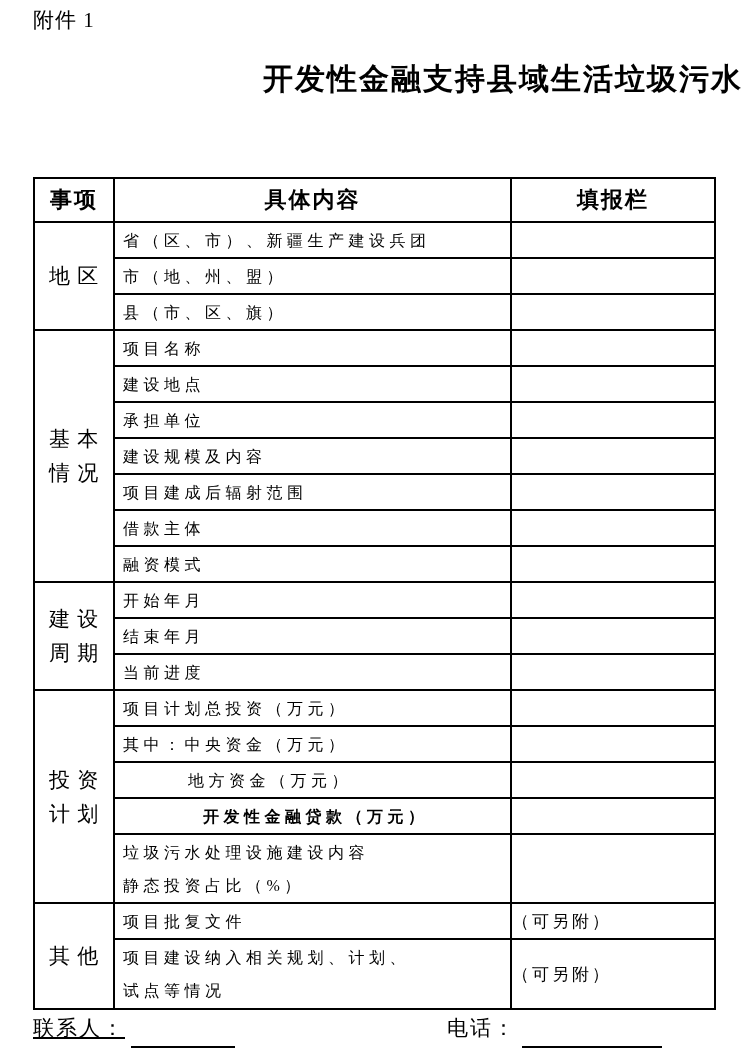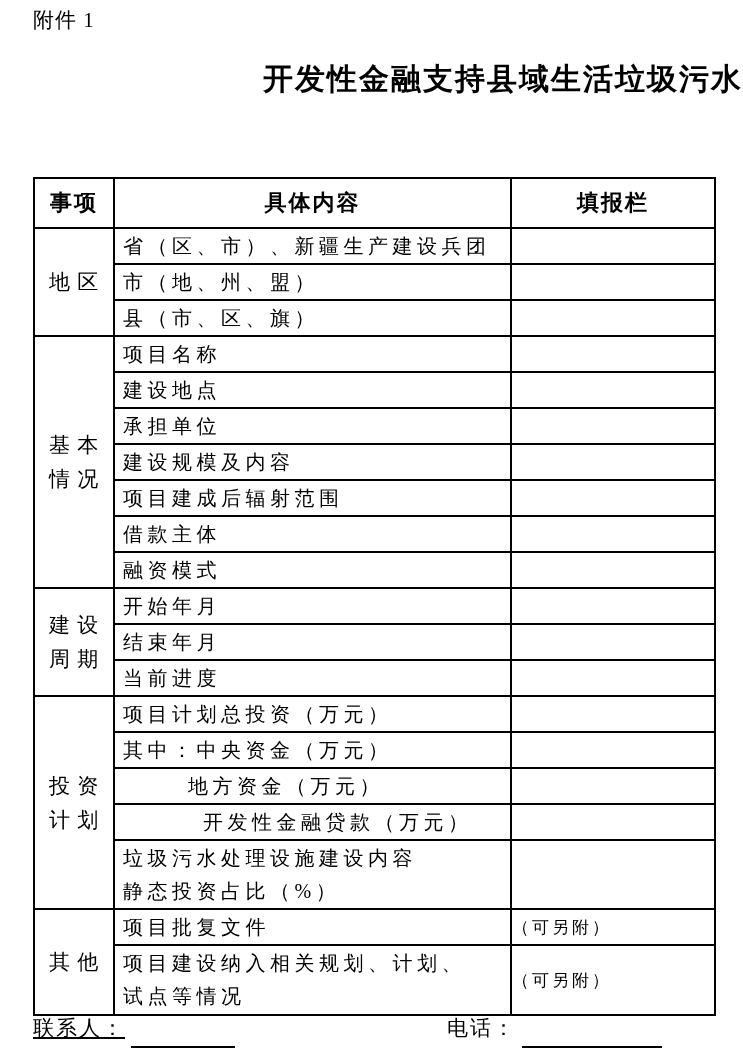--- a/index.html
+++ b/index.html
@@ -40,44 +40,44 @@
 
   .app-table th, .app-table td {
     border: 2px solid #000;
     vertical-align: middle;
   }
   .app-table th {
     font-family: "Liberation Sans", "DejaVu Sans", sans-serif;
     font-weight: 700;
     font-size: 22px;
     letter-spacing: 2px;
-    height: 50px;
+    height: 44px;
     text-align: center;
   }
   tr.r  { height: 36px; }
   tr.rd { height: 70px; }
   tr.rx { height: 69px; }
 
   td.section-label {
     text-align: center;
     font-size: 21px;
     letter-spacing: 1px;
     line-height: 34px;
     white-space: pre-line;
     margin-left: 12px;
   }
   td.content-cell {
-    font-size: 20px;
+    font-size: 16px;
     letter-spacing: 4.5px;
     padding-left: 8px;
     line-height: 33px;
     white-space: pre-line;
   }
   td.content-cell.indent1 { padding-left: 73px; }
-  td.content-cell.indent2 { padding-left: 88px; }
+  td.content-cell.indent2 { padding-left: 88px; font-weight: bold; }
   td.fill-cell {
     font-size: 17px;
     letter-spacing: 3px;
     text-align: left;
   }
 
   .doc-footer {
     position: absolute; left: 33px; top: 1008px; width: 690px;
     font-size: 21px; letter-spacing: 2px;
     line-height: 40px; height: 44px;

